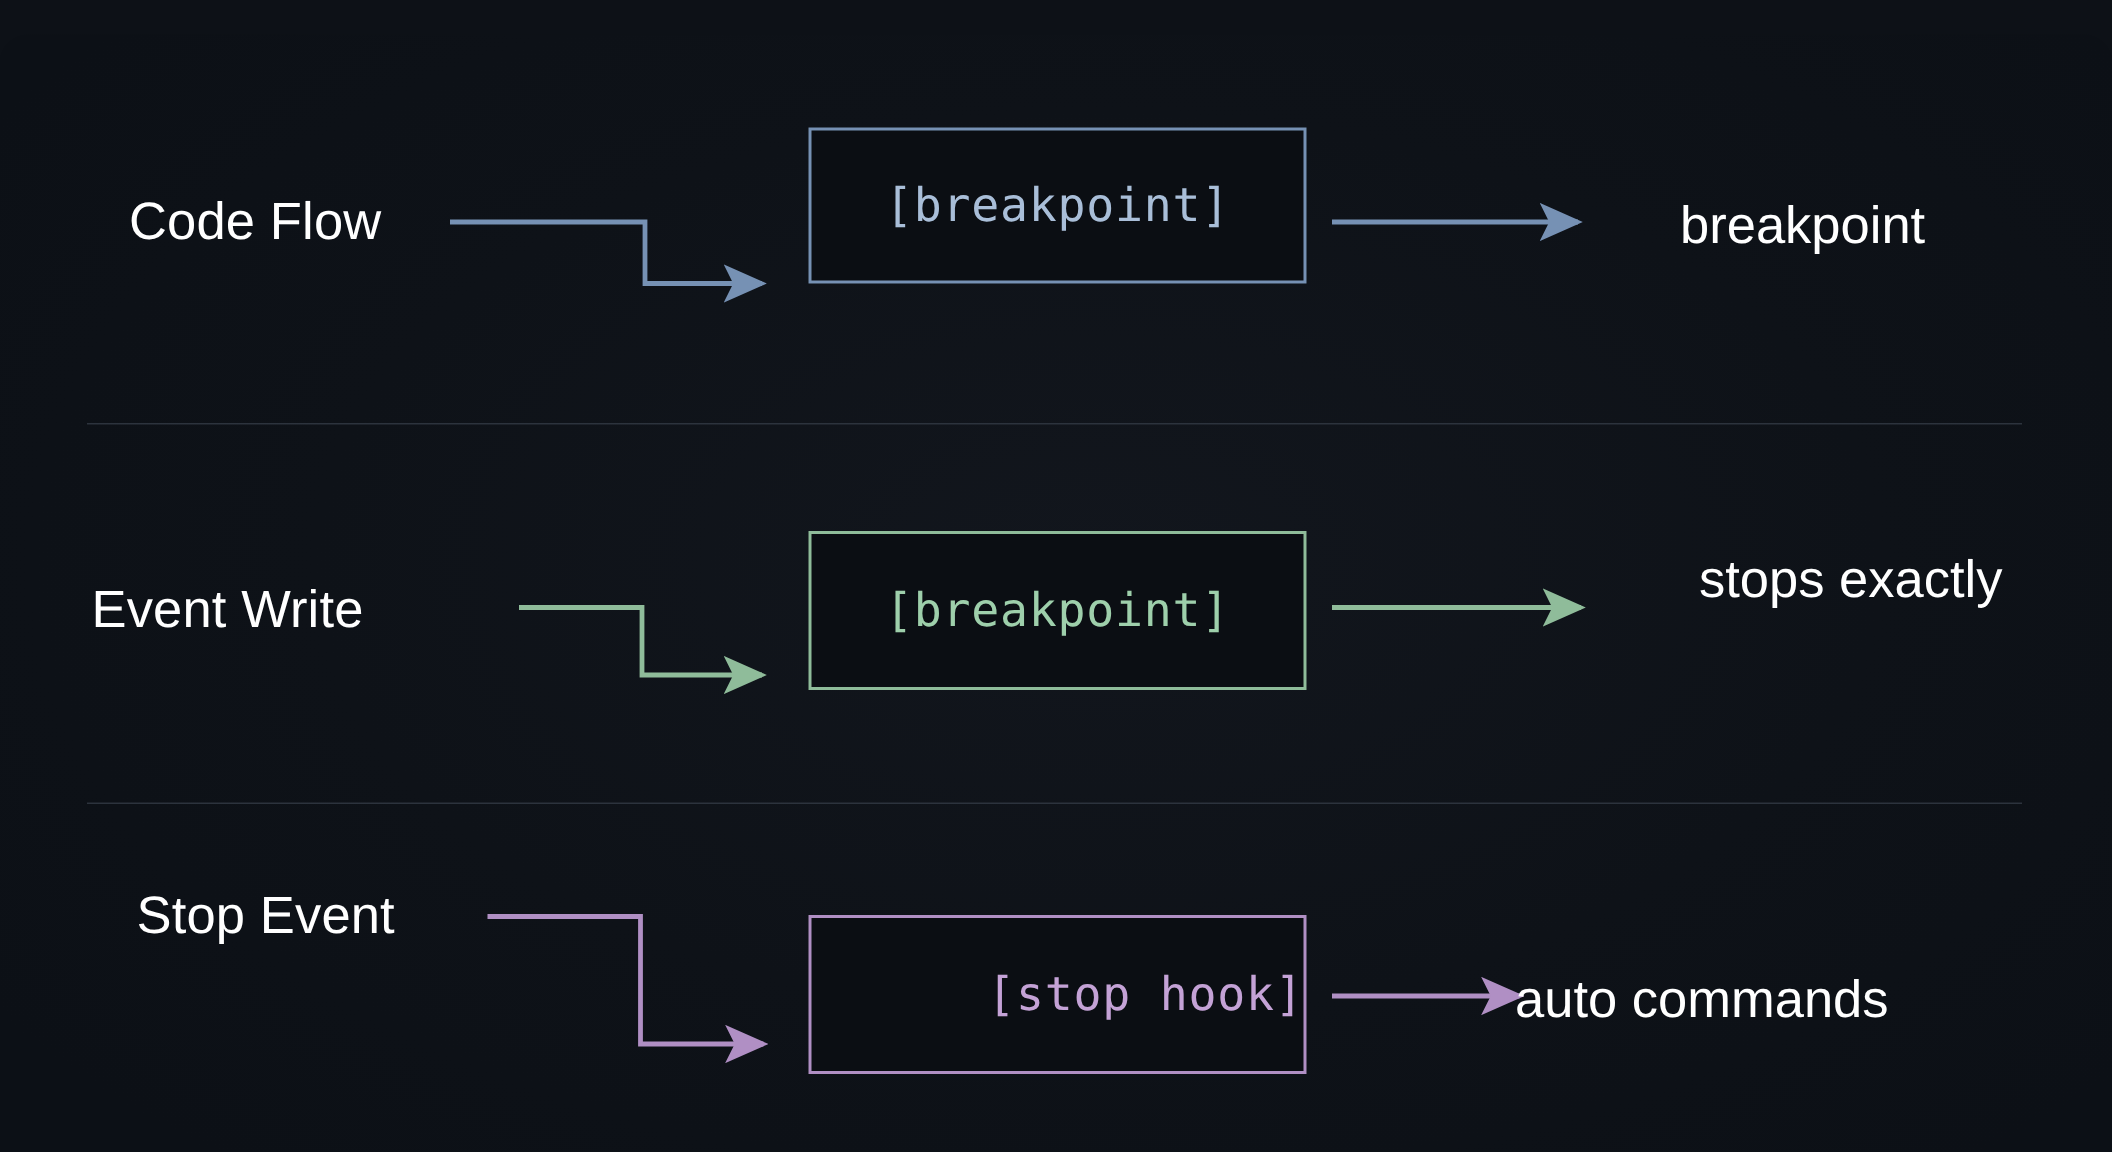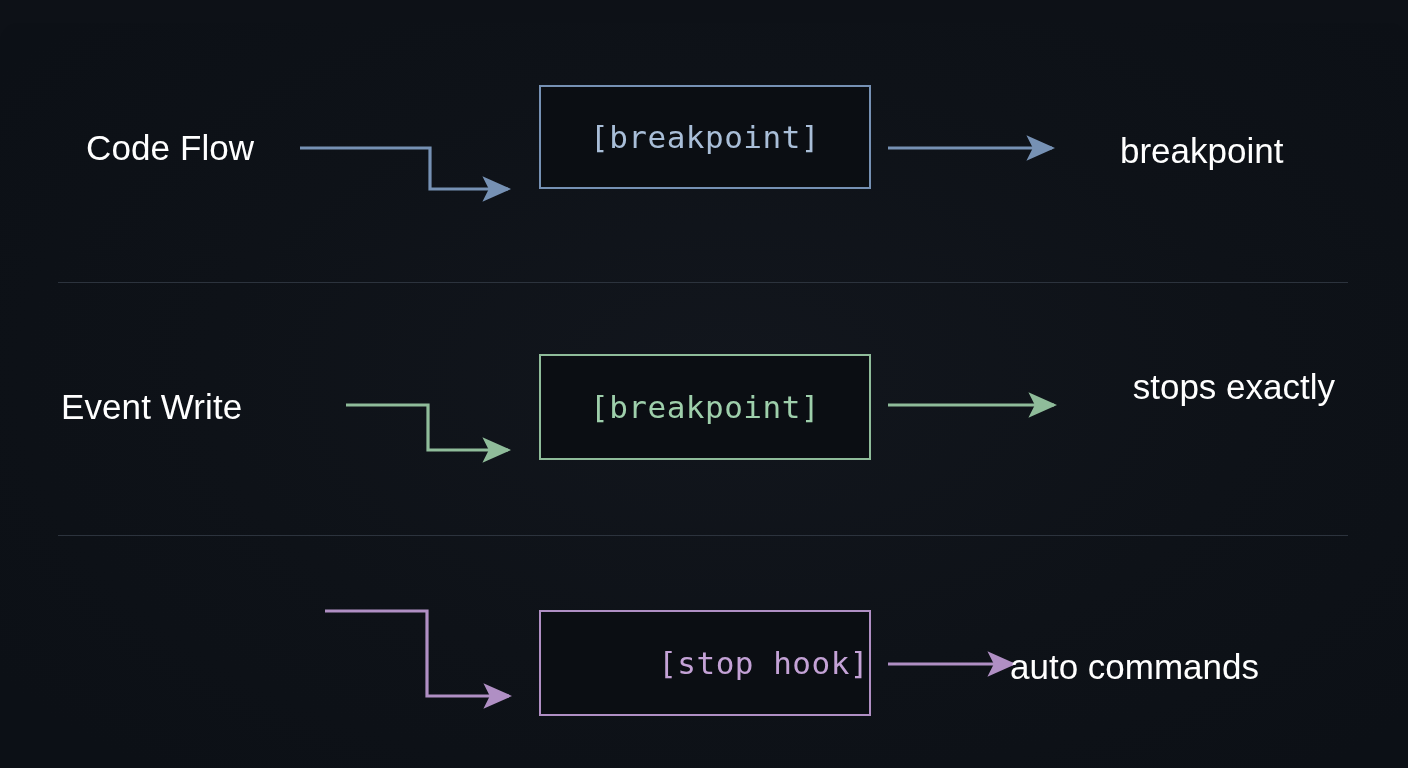--- a/index.html
+++ b/index.html
@@ -162,20 +162,21 @@
   <div class="src-label r2">Event Write</div>
 
   <div class="node-box r2">
     <span>[breakpoint]</span>
   </div>
 
   <div class="out-label r2">
     <span class="out-line">stops exactly</span>
   </div>
 
+  <div class="src-label r3">Stop Event</div>
 
   <div class="node-box r3">
     <span>[stop hook]</span>
   </div>
 
   <div class="out-label r3">
     <span class="out-line">auto commands</span>
   </div>
 
 </div>

